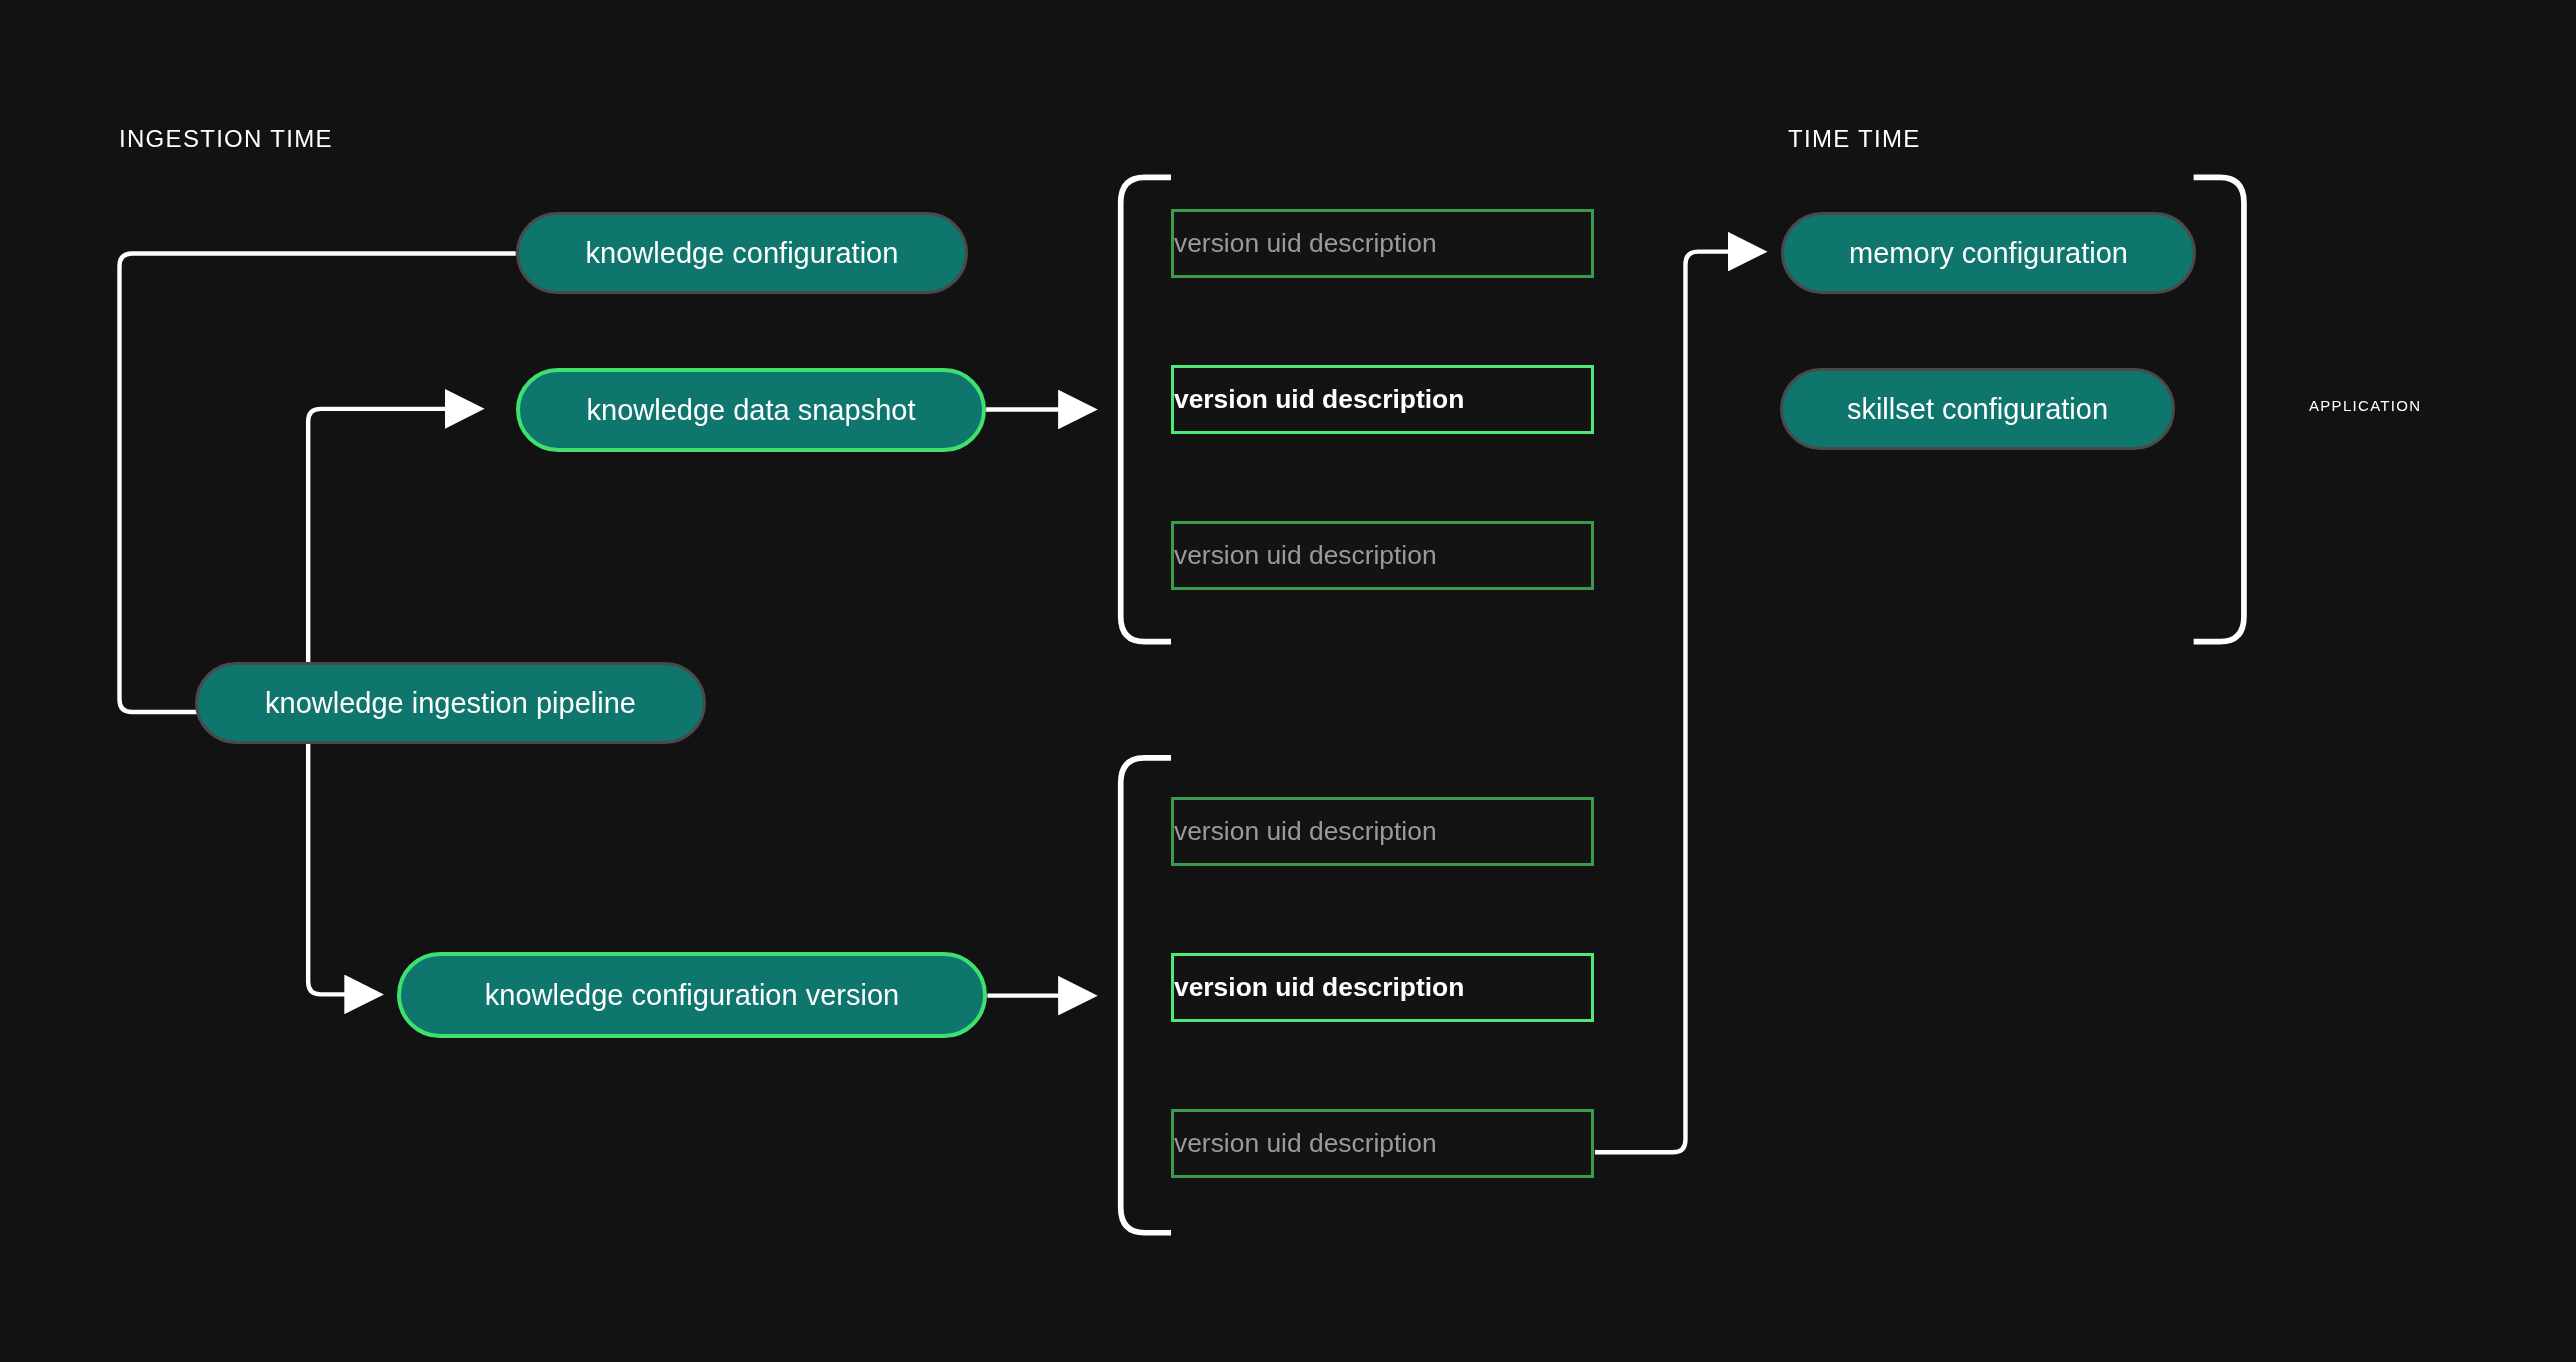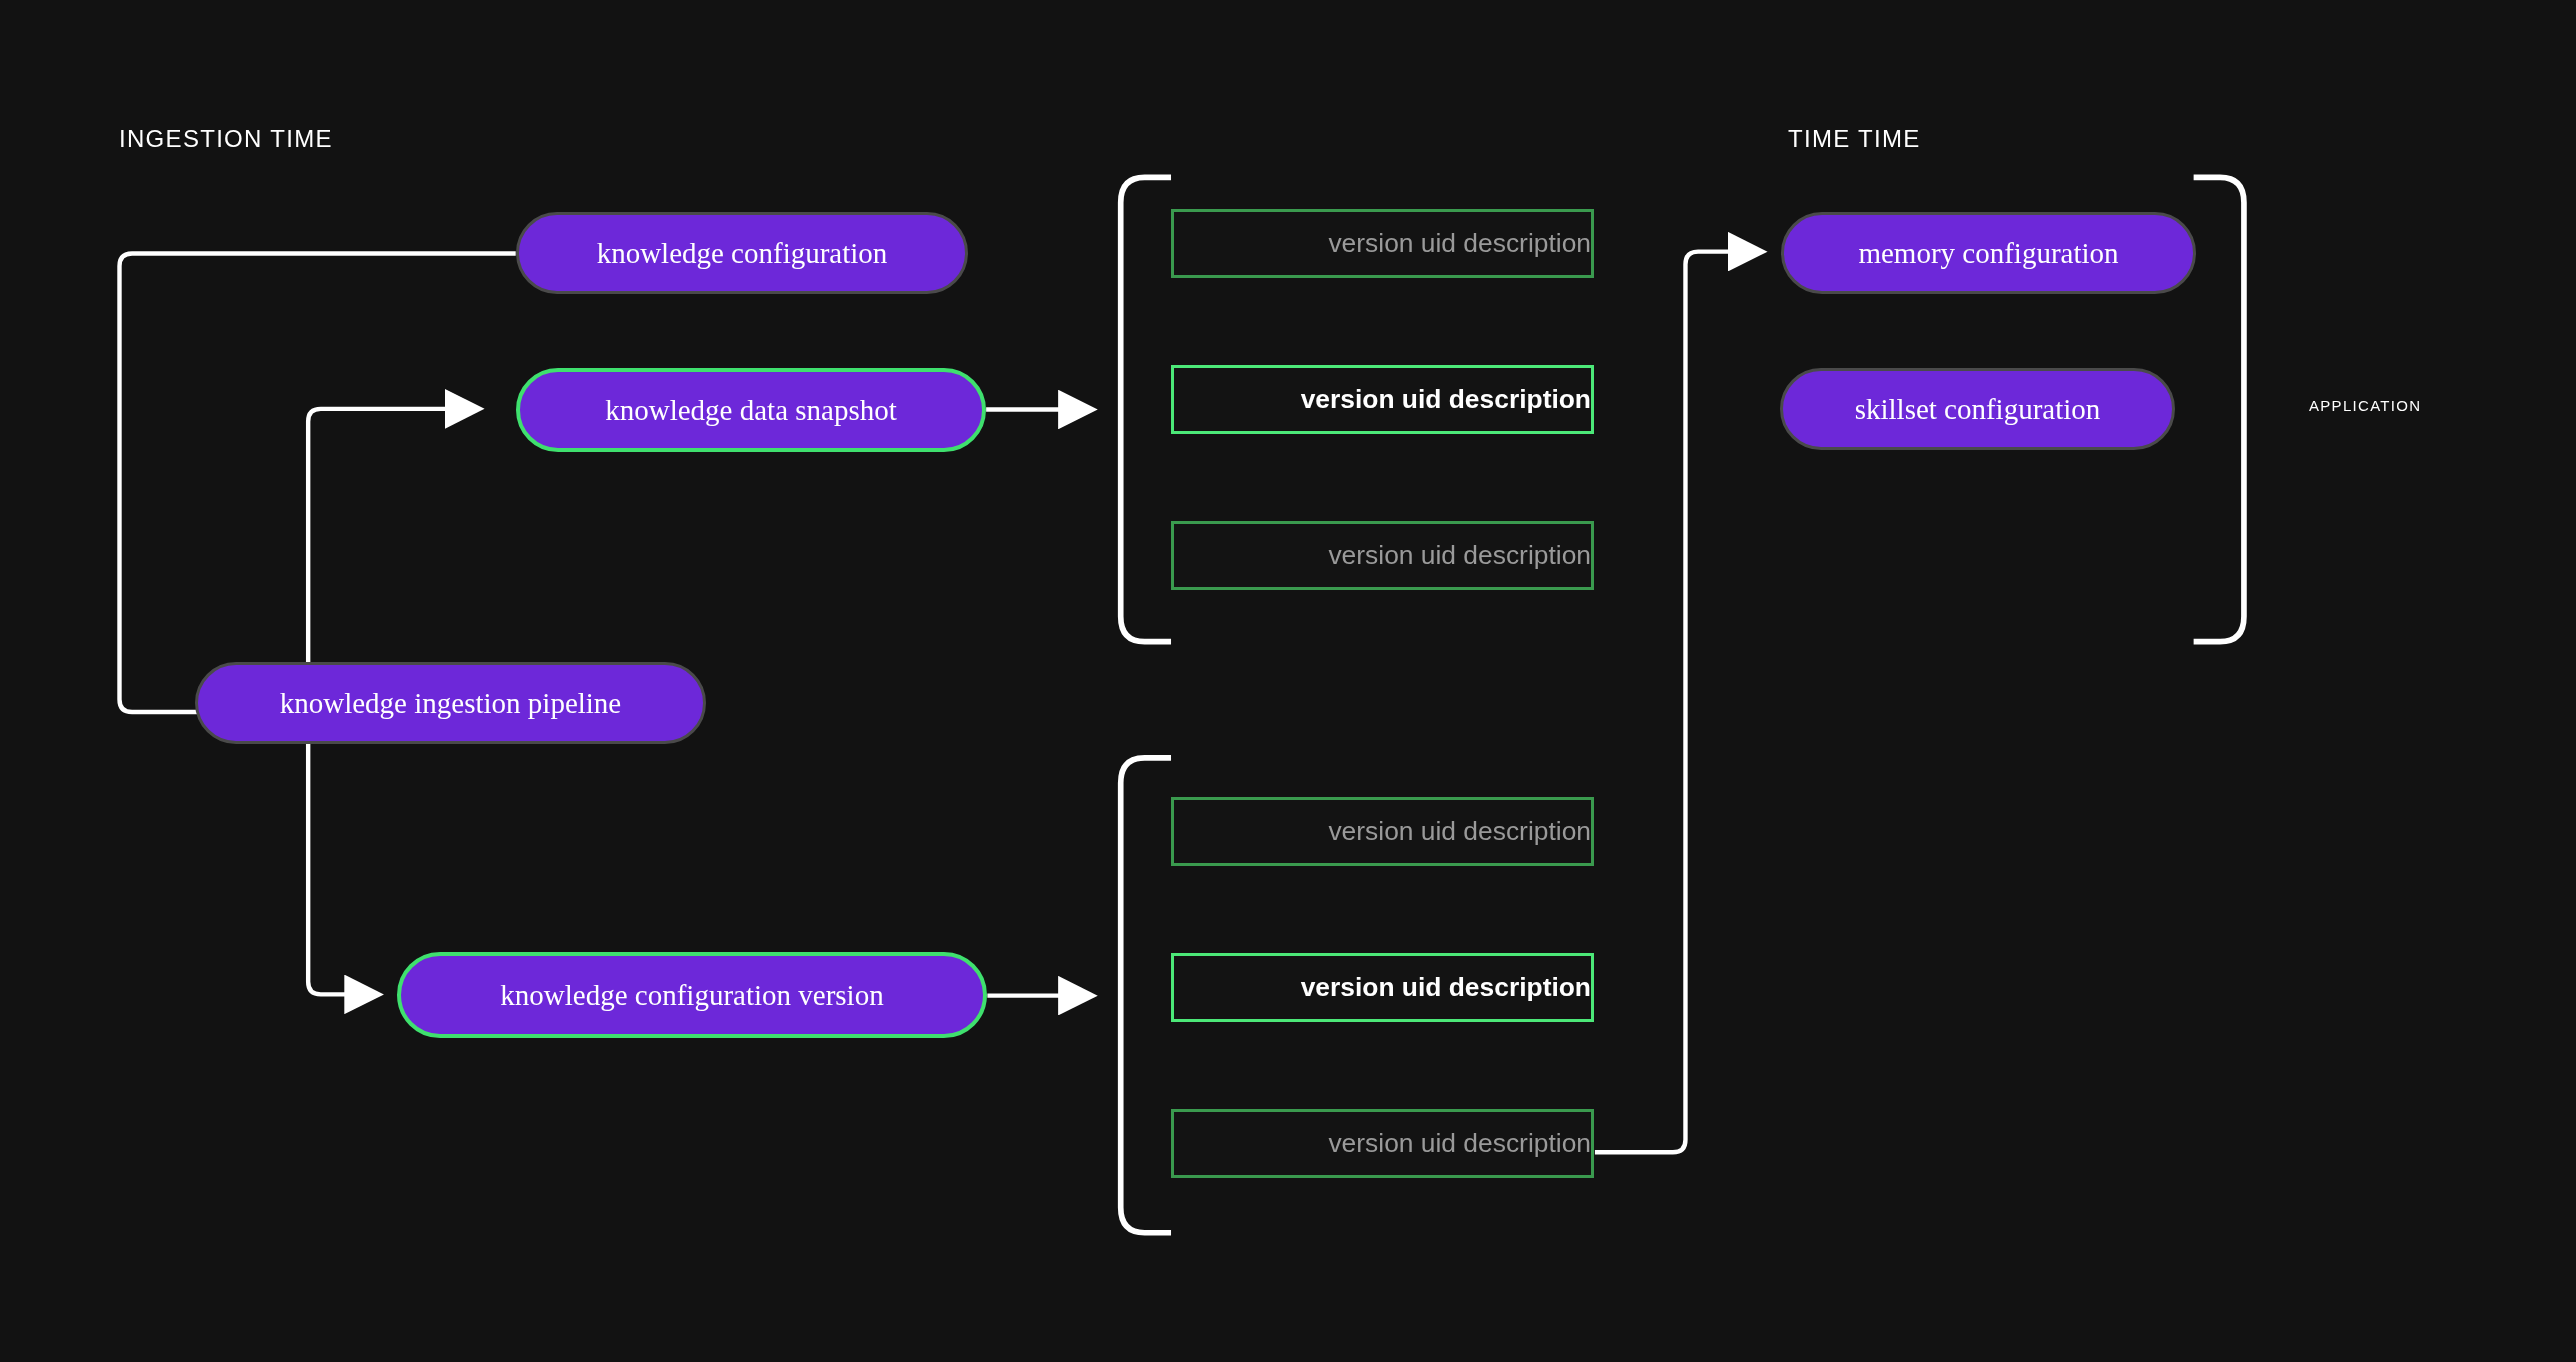--- a/index.html
+++ b/index.html
@@ -40,40 +40,39 @@
   }
 
   
   .pill {
     position: absolute;
     box-sizing: border-box;
     display: flex;
     align-items: center;
     justify-content: center;
     border-radius: 628px;
-    background: #6d28d9;
+    background: #0f766e;
     border: 3.1px solid #4a4a4a;
     font-size: 29px;
     color: #ffffff;
     white-space: nowrap;
     padding: 12px 19px;
-    font-family: Liberation Serif, serif;
   }
   .pill.accent {
     border-color: #3fe06e;
     border-width: 4.4px;
   }
 
   
   .vbox {
     position: absolute;
     box-sizing: border-box;
     display: flex;
     align-items: center;
-    justify-content: flex-end;
+    justify-content: flex-start;
     background: #131313;
     border: 3.8px solid #3a9a4e;
     font-size: 26.4px;
     color: #9a9a9a;
     white-space: nowrap;
   }
   .vbox.active {
     border-color: #4ce878;
     color: #ffffff;
     font-weight: 600;

